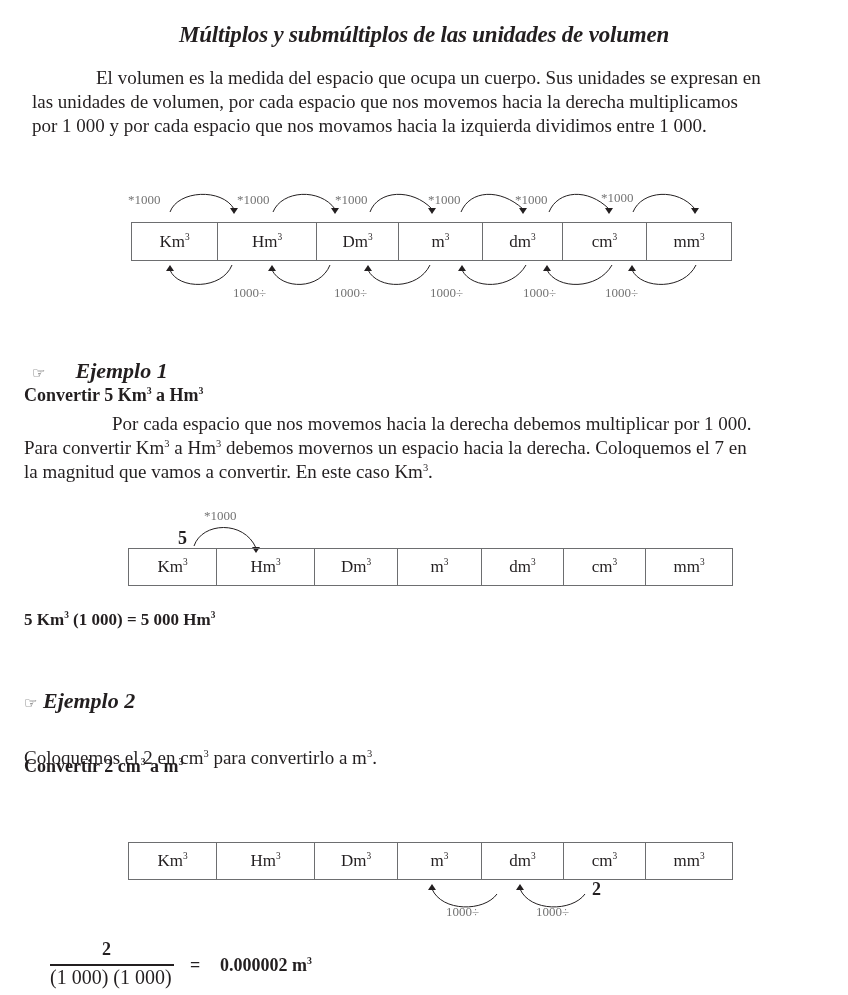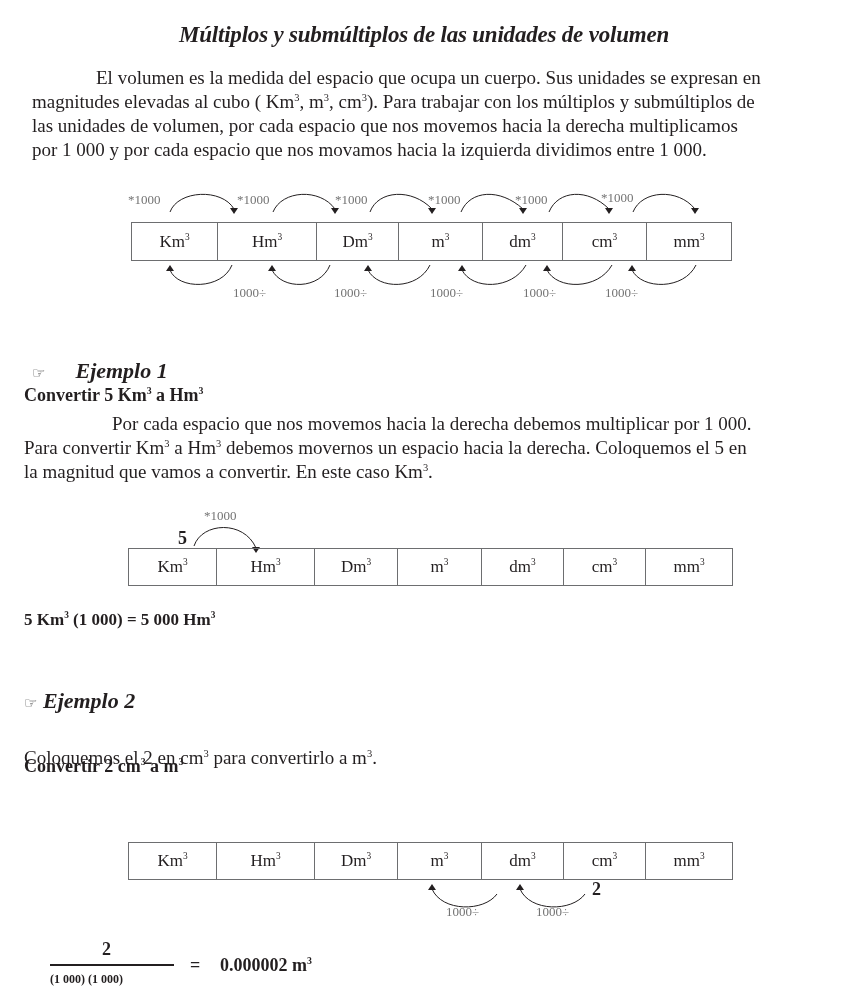--- a/index.html
+++ b/index.html
@@ -18,32 +18,31 @@
   .bold-line { left:24px; font-size:17px; font-weight:bold; }
   table.units { position:absolute; border-collapse:collapse; table-layout:fixed; }
   table.units td { border:1px solid #6d6e70; text-align:center; font-size:17px; padding:0; }
   .lbl { font-size:13px; color:#737373; white-space:nowrap; }
   svg.arrows { position:absolute; left:0; top:0; overflow:visible; }
   svg.arrows path { fill:none; stroke:#231f20; stroke-width:1; }
   svg.arrows polygon { fill:#231f20; }
   .big { font-size:18px; font-weight:bold; }
   .frac-num { left:102px; top:939px; font-size:18px; font-weight:bold; }
   .frac-line { left:50px; top:964px; width:124px; height:1.5px; background:#231f20; }
-  .frac-den { left:50px; top:966px; font-size:12px; font-weight:bold;margin-top:6px; }
+  .frac-den { left:50px; top:966px; font-size:20px; font-weight:normal; }
   .eq { left:190px; top:955px; font-size:18px; font-weight:bold; }
   .frac-res { left:220px; top:955px; font-size:18px; font-weight:bold; }
 </style>
 </head>
 <body>
 
 <div class="abs title">Múltiplos y submúltiplos de las unidades de volumen</div>
 
 <div class="abs para" style="top:58px;">
   <div><span class="indent"></span><span>El volumen es la medida del espacio que ocupa un cuerpo. Sus unidades se expresan en</span></div>
-  <div><span>magnitudes elevadas al cubo ( Km</span><sup>3</sup><span>, m</span><sup>3</sup><span>, cm</span><sup>3</sup><span>). Para trabajar con los múltiplos y submúltiplos de</span></div>
   <div>las unidades de volumen, por cada espacio que nos movemos hacia la derecha multiplicamos</div>
   <div>por 1 000 y por cada espacio que nos movamos hacia la izquierda dividimos entre 1 000.</div>
 </div>
 
 <div>
   <table class="units" id="t1" style="left:131px; top:222px; width:600px; height:39px;">
     <colgroup>
         <col style="width:86px">
         <col style="width:99px">
         <col style="width:82px">
@@ -147,21 +146,21 @@
 </div>
 
 <div class="abs ex-head" style="top:358px;">
   <span class="hand">☞</span><span style="display:inline-block;width:30px"></span><span>Ejemplo 1</span>
 </div>
 <div class="abs sub-head" style="top:385px;">
   <span>Convertir 5 Km</span><sup>3</sup><span> a Hm</span><sup>3</sup>
 </div>
 <div class="abs para" style="top:404px; left:24px; width:781px;">
   <div><span class="indent" style="width:88px"></span><span>Por cada espacio que nos movemos hacia la derecha debemos multiplicar por 1 000.</span></div>
-  <div><span>Para convertir Km</span><sup>3</sup><span> a Hm</span><sup>3</sup><span> debemos movernos un espacio hacia la derecha. Coloquemos el 5 en</span></div>
+  <div><span>Para convertir Km</span><sup>3</sup><span> a Hm</span><sup>3</sup><span> debemos movernos un espacio hacia la derecha. Coloquemos el 7 en</span></div>
   <div><span>la magnitud que vamos a convertir.  En este caso Km</span><sup>3</sup><span>.</span></div>
 </div>
 
 <div>
   <span class="abs lbl" style="left:204px; top:508px;">*1000</span>
   <span class="abs big" style="left:178px; top:528px;">5</span>
   <table class="units" style="left:128px; top:548px; width:604px; height:38px;">
     <colgroup>
         <col style="width:88px">
         <col style="width:98px">

